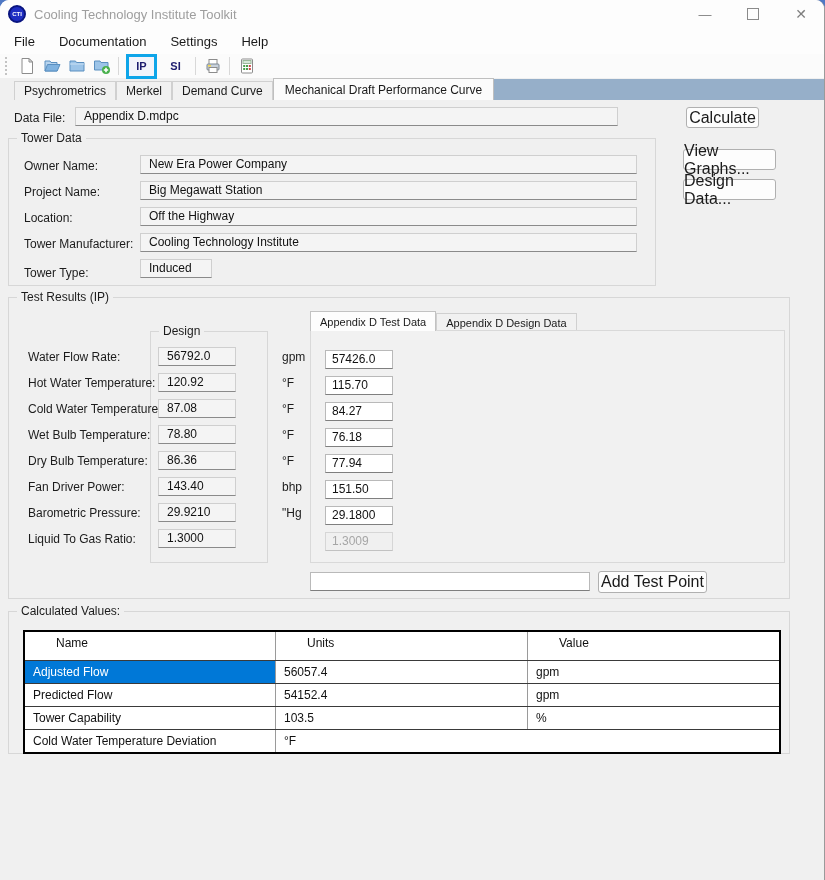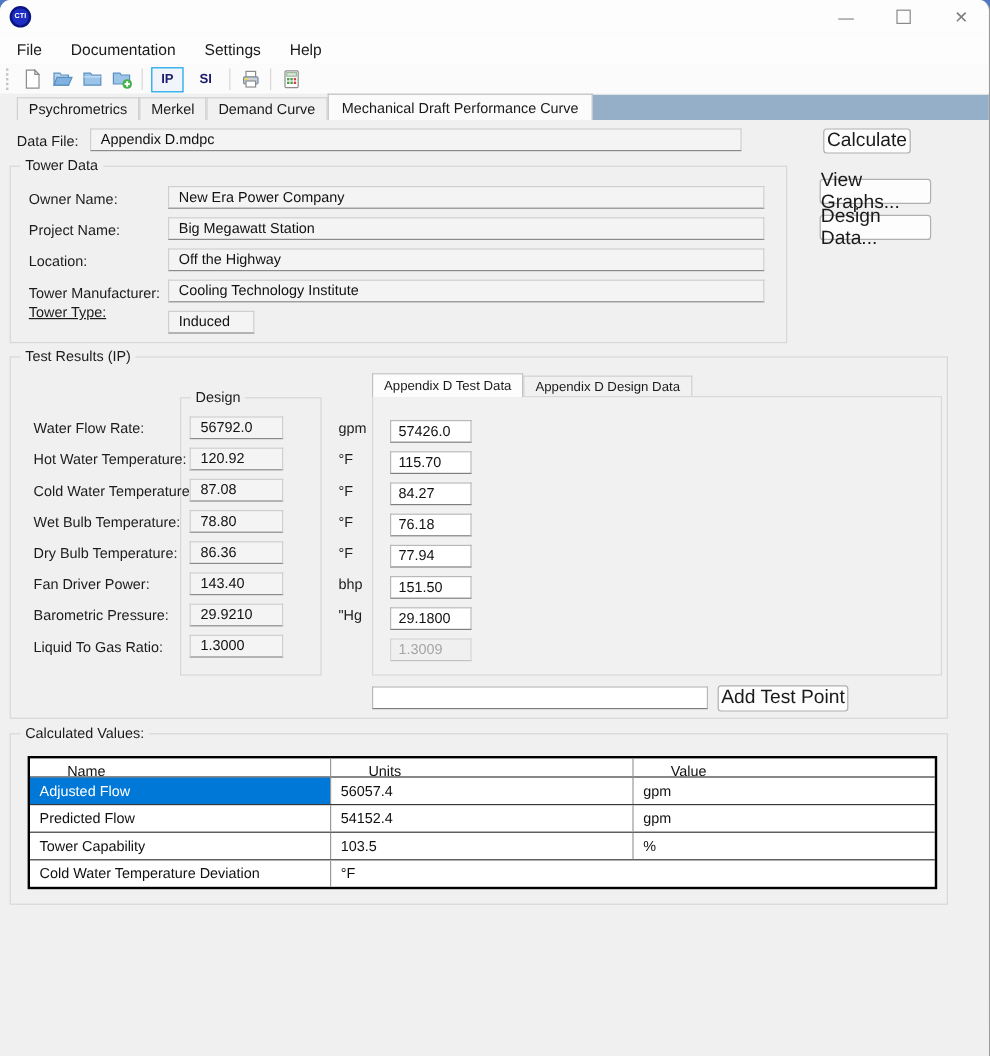--- a/index.html
+++ b/index.html
@@ -19,21 +19,21 @@
   
   .menubar{position:absolute;left:0;top:28px;width:825px;height:26px;background:#fdfdfd;display:flex;align-items:center;padding-left:2px;box-sizing:border-box;}
   .menu-item{padding:4px 12px;font-size:13px;color:#1a1a1a;}
   
   .toolbar{position:absolute;left:0;top:54px;width:825px;height:24px;background:#fbfbfb;display:flex;align-items:center;}
   .grip{width:0;height:18px;border-left:2px dotted #c3c3c3;margin-left:5px;margin-right:7px;}
   .tool-icon{width:19px;height:19px;margin:0 3px;display:flex;align-items:center;justify-content:center;}
   .tool-sep{width:0;height:18px;border-left:1px solid #d8d8d8;margin:0 4px;}
   .unit-btn{height:19px;min-width:21px;margin:0 3px;display:flex;align-items:center;justify-content:center;
             font-size:11px;font-weight:bold;color:#1c1c6e;padding:0 2px;}
-  .unit-btn.active{border:1px solid #0ea5e9;background:#f2f4fb;}
+  .unit-btn.active{border:3px solid #0ea5e9;background:#f2f4fb;}
   
   .tabstrip{position:absolute;left:0;top:78px;width:825px;height:22px;margin-left:12px;}
   .tab-band{position:absolute;left:399px;top:1px;width:426px;height:21px;background:#96afc9;}
   .tabs{position:absolute;left:2px;bottom:0;display:flex;align-items:flex-end;}
   .tab{height:19px;background:#f1f1f1;border:1px solid #d0d0d0;border-bottom:none;
        padding:0 9px;font-size:12px;color:#1a1a1a;display:flex;align-items:center;box-sizing:border-box;}
   .tab.active{height:22px;background:#fbfbfb;border-color:#bfbfbf;padding:0 11px;position:relative;z-index:2;}
   
   .content{position:absolute;left:0;top:100px;width:825px;height:780px;background:#f0f0f0;}
   .lbl{position:absolute;font-size:12px;color:#1c1c1c;white-space:nowrap;}
@@ -59,30 +59,31 @@
   .testcol{position:absolute;left:14px;top:19px;}
   .tfield{position:relative;width:68px;height:19px;margin-bottom:7px;box-sizing:border-box;background:#fff;
           border:1px solid #b9b9b9;border-bottom:1px solid #7f7f7f;font-size:12px;color:#111;line-height:17px;padding-left:6px;}
   .tfield.disabled{background:#f0f0f0;color:#a6a6a6;border-color:#d6d6d6;border-bottom-color:#c2c2c2;}
   
   .calc-table{position:absolute;left:14px;top:18px;width:758px;border:2px solid #000;box-sizing:border-box;background:#fff;}
   .crow{display:grid;grid-template-columns:250px 252px 1fr;border-top:1px solid #3a3a3a;}
   .crow.header{border-top:none;}
   .ccell{font-size:12px;color:#111;padding:0 8px;height:22px;line-height:22px;border-left:1px solid #9a9a9a;white-space:nowrap;overflow:hidden;}
   .ccell:first-child{border-left:none;}
-  .crow.header .ccell{height:15px;line-height:23px;padding-left:31px;}
+  .crow.header .ccell{height:28px;line-height:23px;padding-left:31px;}
   .ccell.sel{background:#0078d7;color:#fff;}
 </style>
 </head>
 <body>
 
 <div class="window">
 
   <div class="titlebar">
     <div class="logo">CTI</div>
+    <div class="title-text">Cooling Technology Institute Toolkit</div>
     <div class="winbtn btn-min">—</div>
     <div class="winbtn btn-max">
         <span class="box"></span>
       </div>
     <div class="winbtn btn-close">✕</div>
   </div>
 
   <div class="menubar">
     <div class="menu-item">File</div>
     <div class="menu-item">Documentation</div>
@@ -164,21 +165,21 @@
       <div class="group-label">Tower Data</div>
     </div>
     <div class="lbl" style="left:24px;top:59px;">Owner Name:</div>
     <div class="field" style="left:140px;top:55px;width:497px;">New Era Power Company</div>
     <div class="lbl" style="left:24px;top:85px;">Project Name:</div>
     <div class="field" style="left:140px;top:81px;width:497px;">Big Megawatt Station</div>
     <div class="lbl" style="left:24px;top:111px;">Location:</div>
     <div class="field" style="left:140px;top:107px;width:497px;">Off the Highway</div>
     <div class="lbl" style="left:24px;top:137px;">Tower Manufacturer:</div>
     <div class="field" style="left:140px;top:133px;width:497px;">Cooling Technology Institute</div>
-    <div class="lbl" style="left:24px;top:153px;text-decoration:underline;">Tower Type:</div>
+    <div class="lbl" style="left:24px;top:166px;">Tower Type:</div>
     <div class="field" style="left:140px;top:159px;width:72px;">Induced</div>
 
     <div class="push-btn" style="left:683px;top:49px;width:93px;height:21px;">View Graphs...</div>
     <div class="push-btn" style="left:683px;top:79px;width:93px;height:21px;">Design Data...</div>
 
     <div class="groupbox" style="left:8px;top:197px;width:782px;height:302px;">
       <div class="group-label">Test Results (IP)</div>
     </div>
     <div class="groupbox" style="left:150px;top:231px;width:118px;height:232px;">
       <div class="group-label">Design</div>

